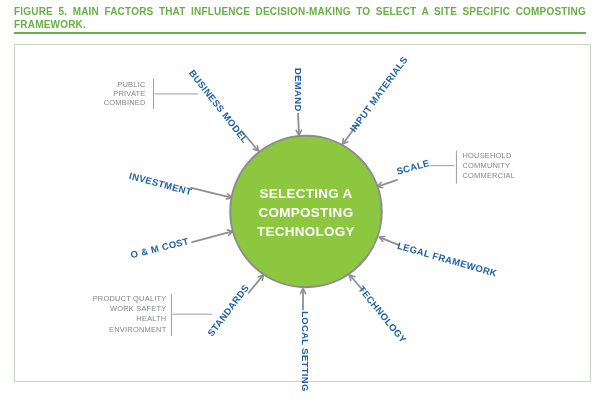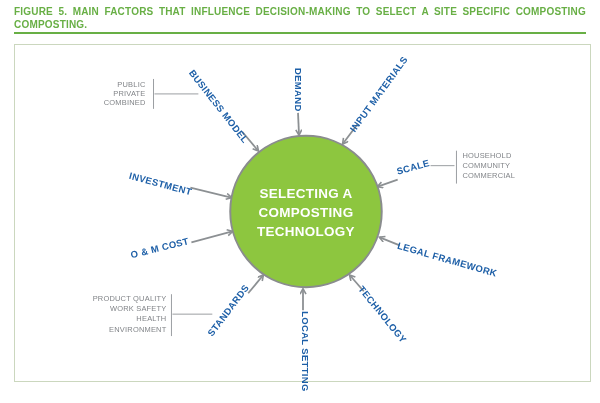--- a/index.html
+++ b/index.html
@@ -80,21 +80,21 @@
     fill: none;
   }
 </style>
 </head>
 <body>
 
 <div class="page">
 
   <div class="caption">
     <div class="t1">FIGURE 5. MAIN FACTORS THAT INFLUENCE DECISION-MAKING TO SELECT A SITE SPECIFIC COMPOSTING</div>
-    <div class="t2">COMPOSTING.</div>
+    <div class="t2">FRAMEWORK.</div>
   </div>
   <div class="rule"></div>
 
   <div class="diagram-box">
     <svg width="575" height="336" viewBox="0 0 577 337">
       <defs>
         <marker id="ah" markerUnits="userSpaceOnUse" markerWidth="9" markerHeight="9" refX="5.5" refY="3.5" orient="auto">
           <path d="M0.5,0.5 L6,3.5 L0.5,6.5" fill="none" stroke="#8C9093" stroke-width="1.6"></path>
         </marker>
       </defs>

